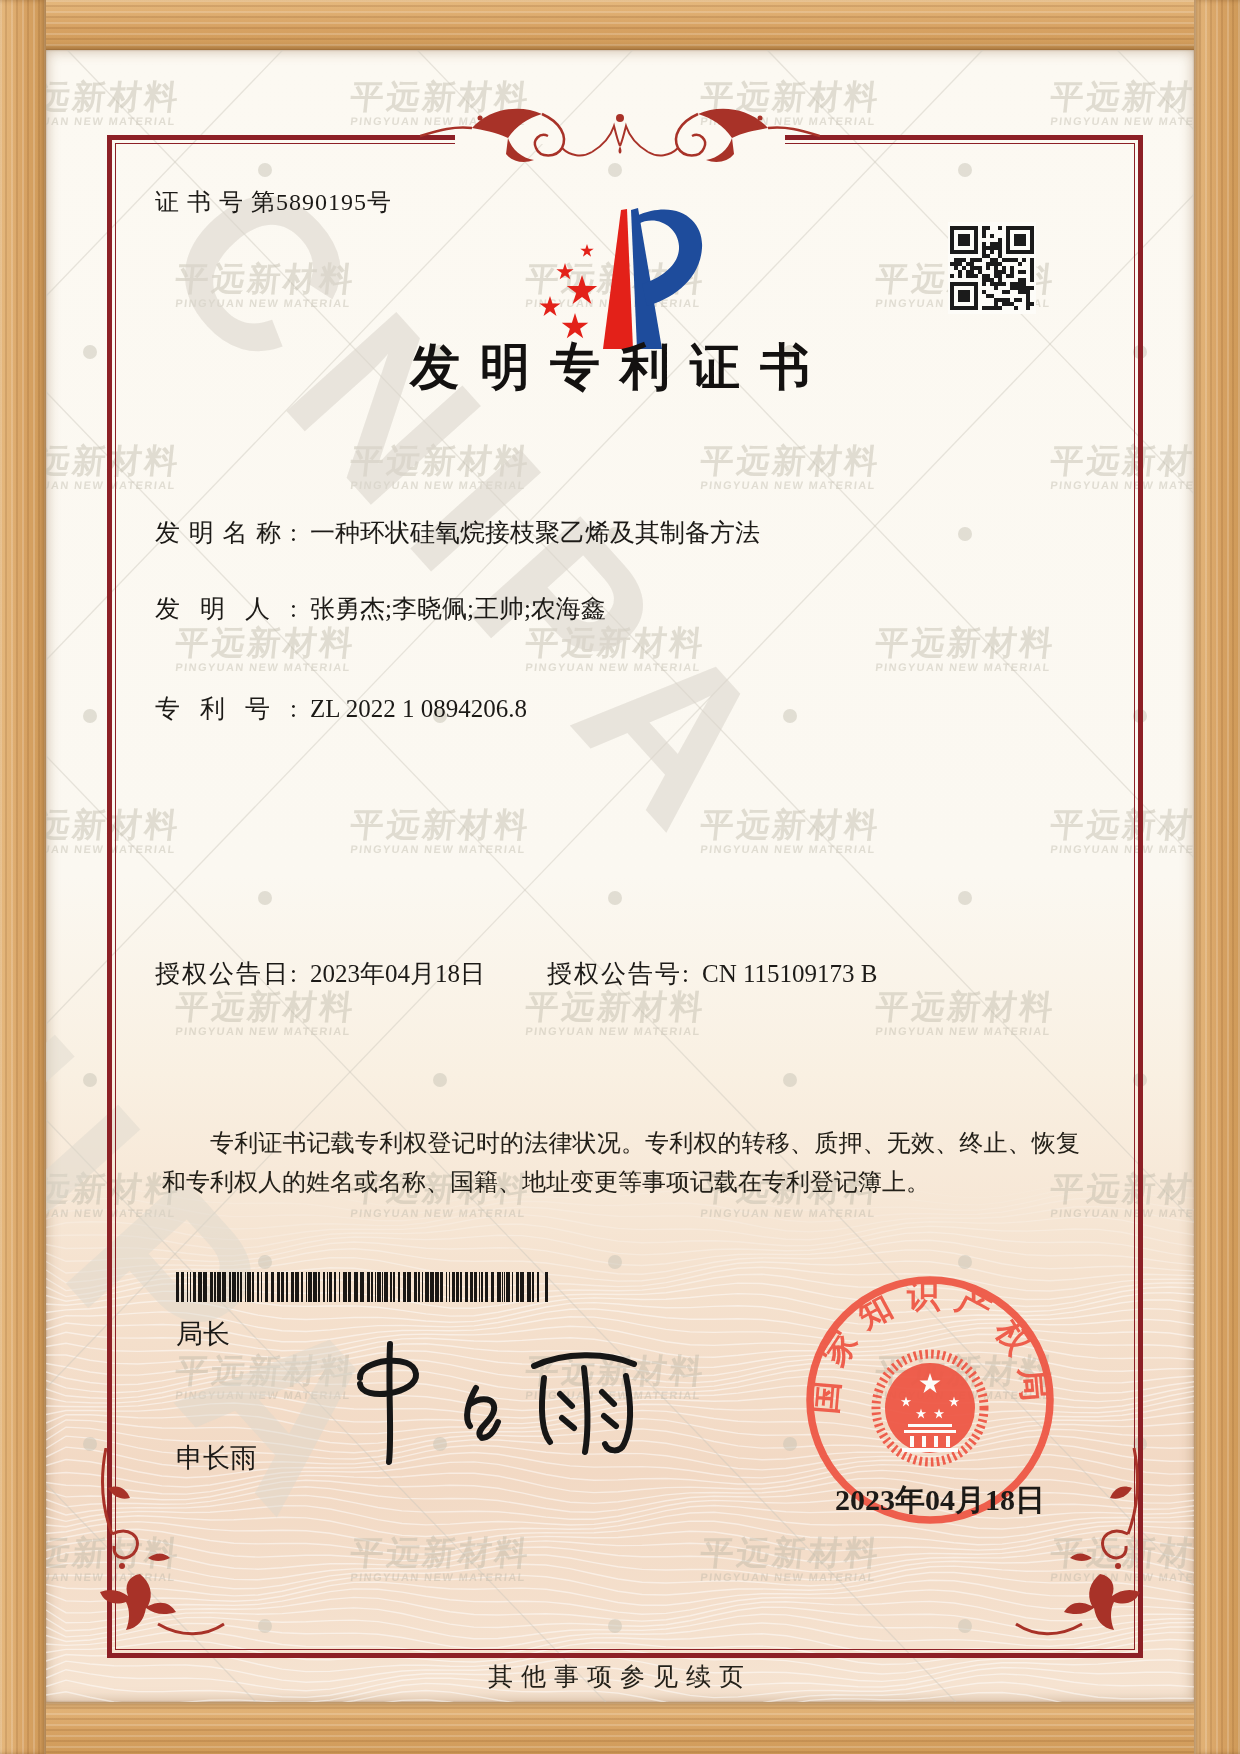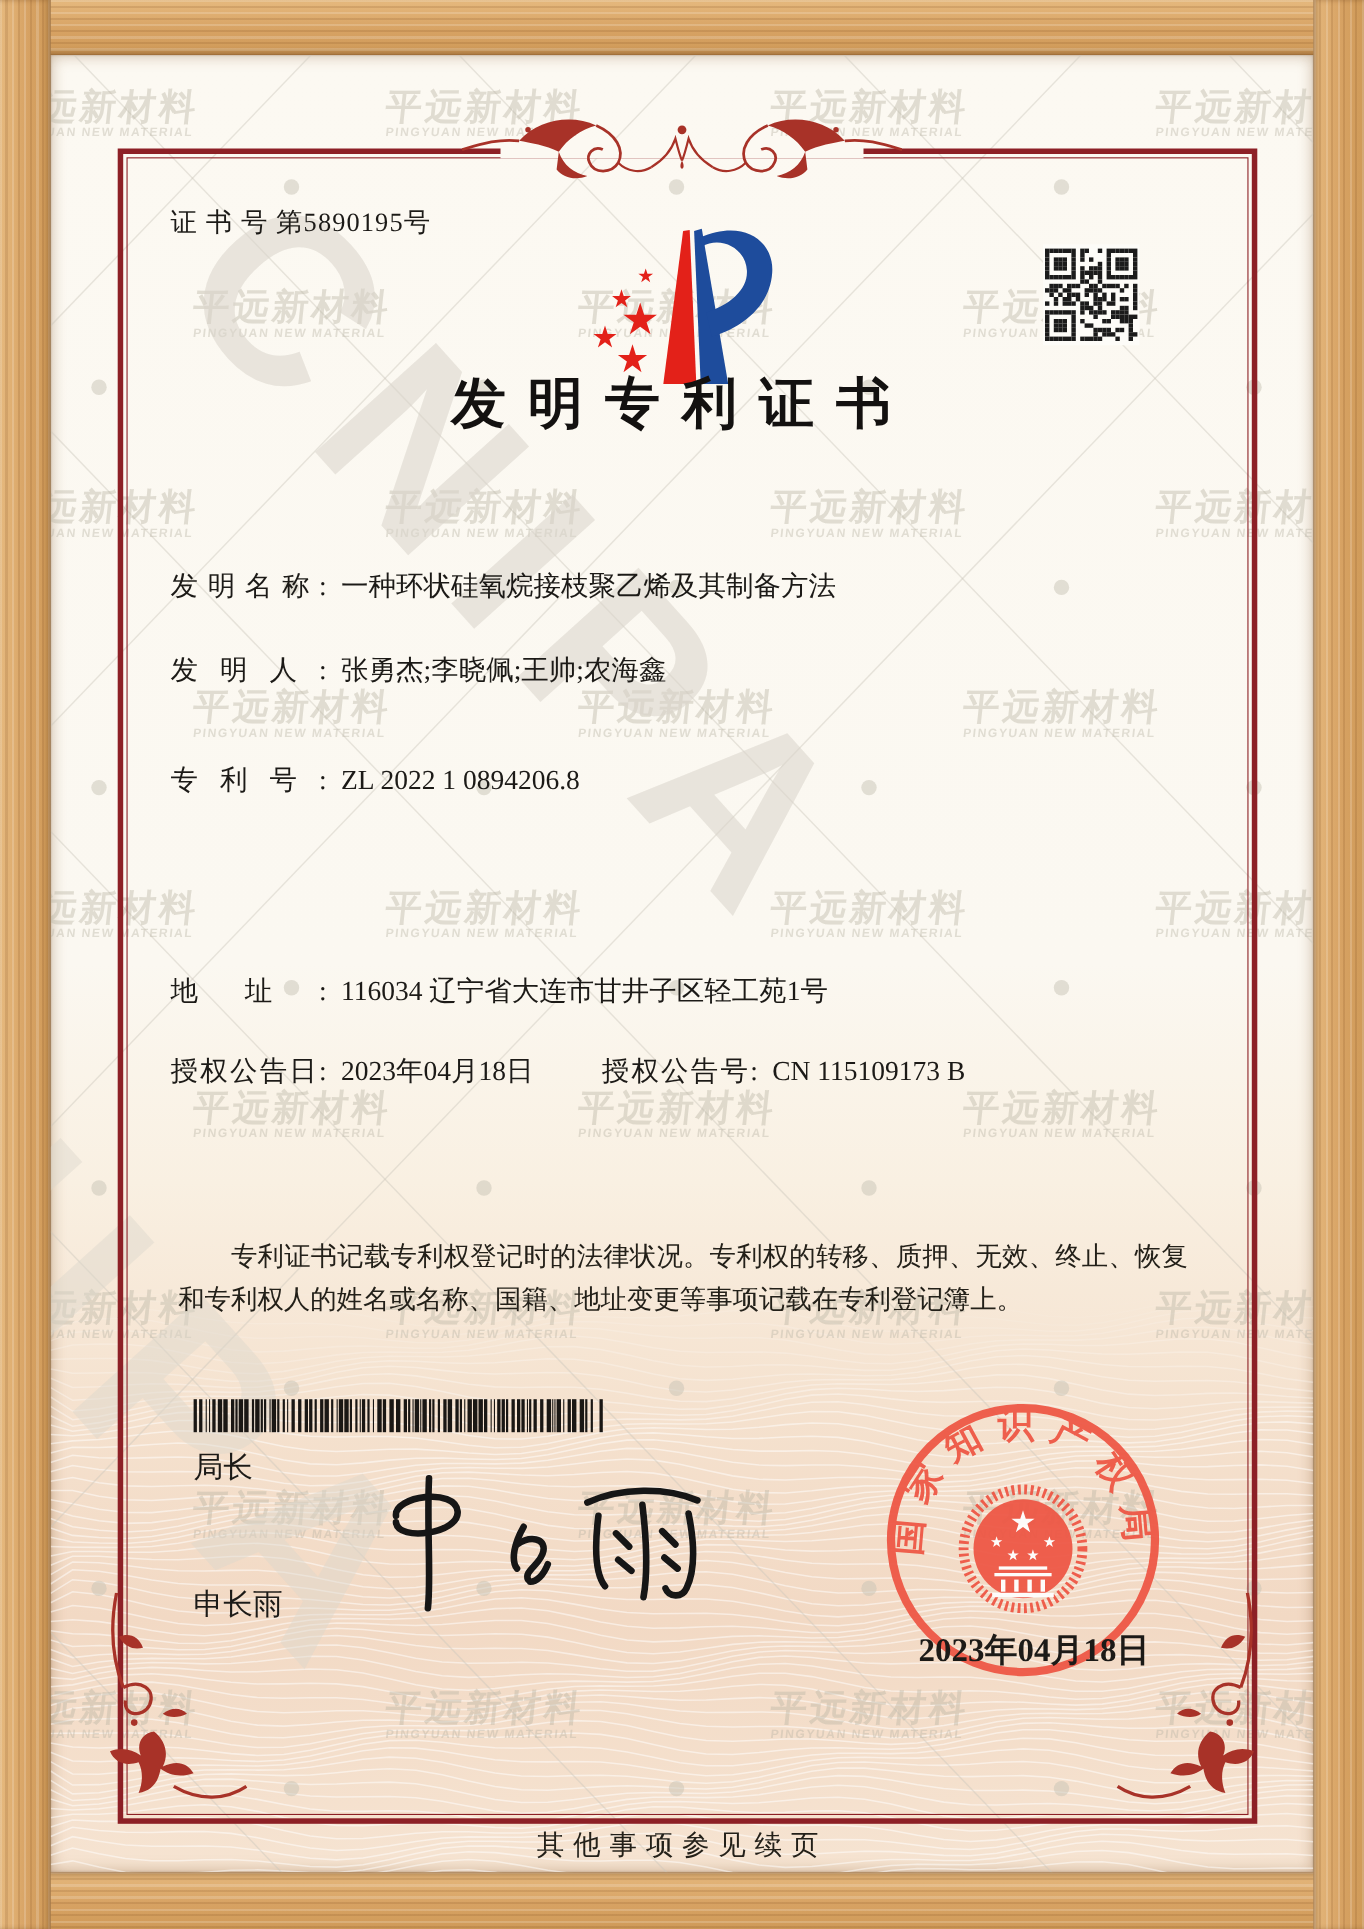--- a/index.html
+++ b/index.html
@@ -680,23 +680,20 @@
 
   <div class="abs field" style="top:516px">
     <span class="flabel">发明名称:</span><span class="fvalue">一种环状硅氧烷接枝聚乙烯及其制备方法</span>
   </div>
   <div class="abs field" style="top:592px">
     <span class="flabel">发明人:</span><span class="fvalue">张勇杰;李晓佩;王帅;农海鑫</span>
   </div>
   <div class="abs field" style="top:692px">
     <span class="flabel">专利号:</span><span class="fvalue">ZL 2022 1 0894206.8</span>
   </div>
-  <div class="abs field" style="top:884px">
-    <span class="flabel">地址:</span><span class="fvalue">116034 辽宁省大连市甘井子区轻工苑1号</span>
-  </div>
   <div class="abs field" style="top:957px">
     <span class="flabel">授权公告日:</span><span class="fvalue">2023年04月18日</span><span class="flabel second">授权公告号:</span><span class="fvalue">CN 115109173 B</span>
   </div>
 
   <div class="abs para" style="top:1124px">专利证书记载专利权登记时的法律状况。专利权的转移、质押、无效、终止、恢复和专利权人的姓名或名称、国籍、地址变更等事项记载在专利登记簿上。</div>
 
   <div class="abs" id="barcode">
       <div style="left:0;width:3px"></div>
       <div style="left:5px;width:3px"></div>
       <div style="left:11px;width:1px"></div>

